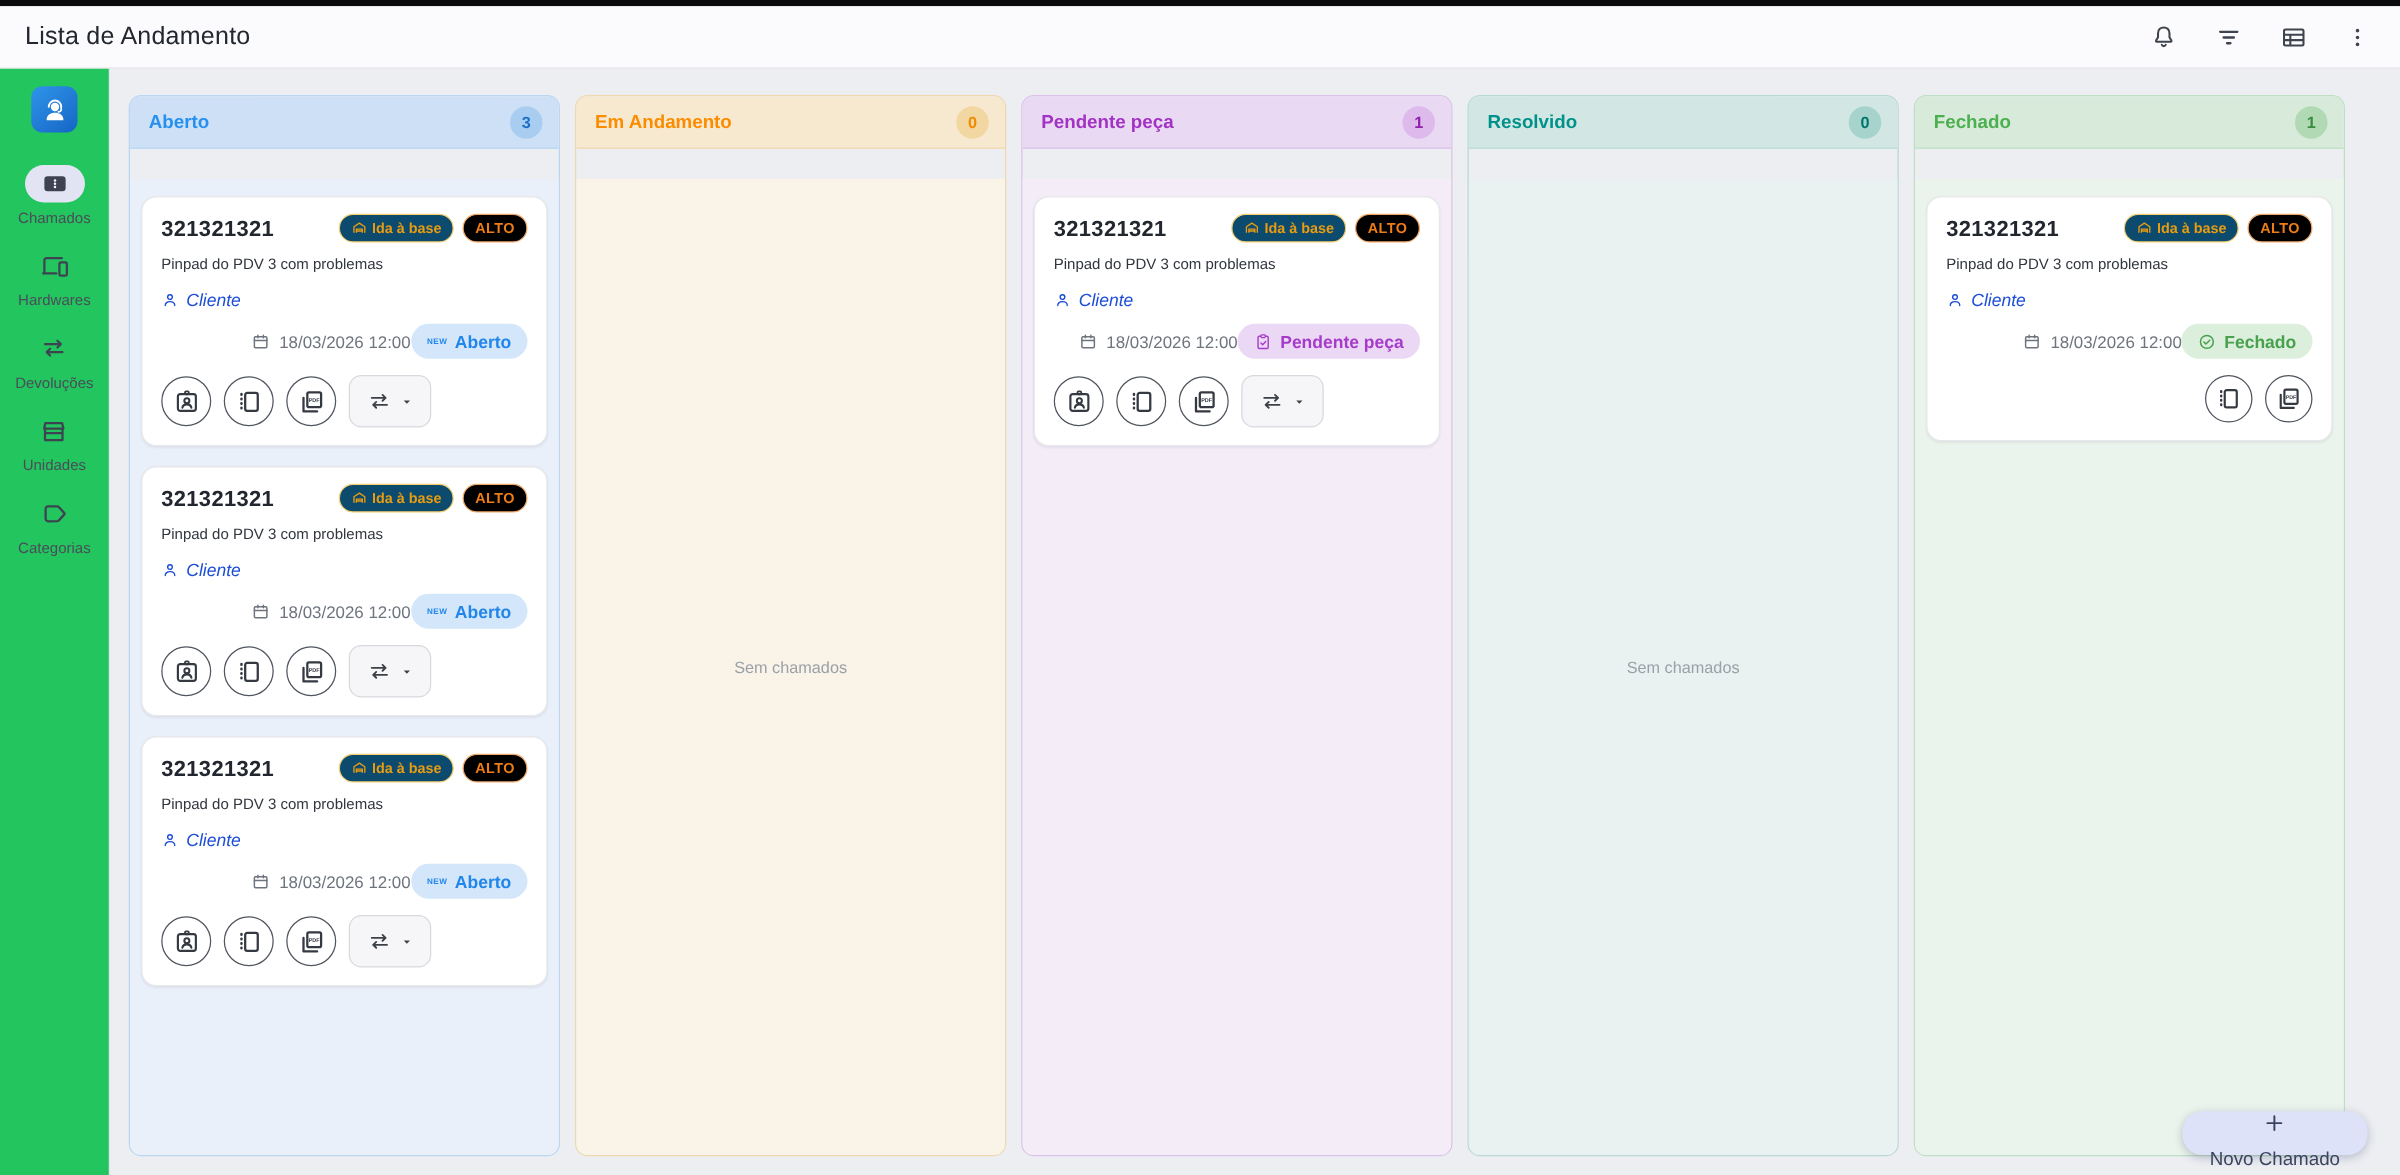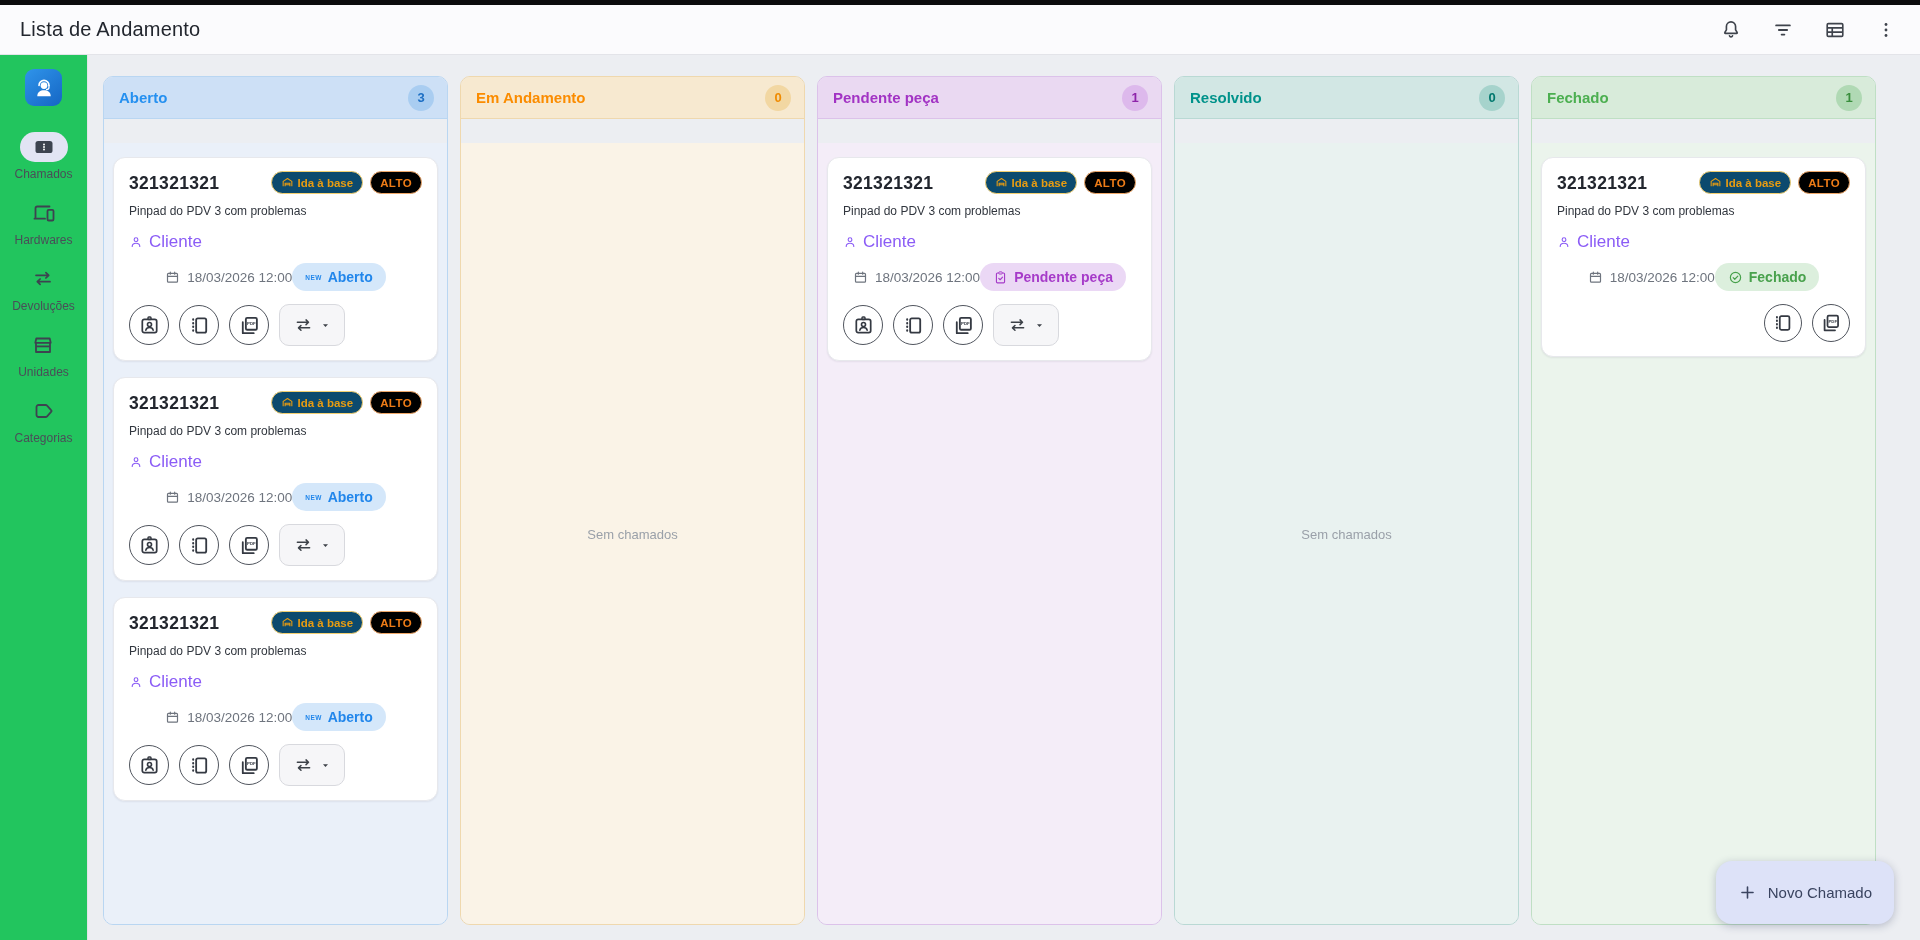--- a/index.html
+++ b/index.html
@@ -50,41 +50,41 @@
   .card { background:#fff; border:1px solid #e7e8ec; border-radius:12px; padding:13px 15px 14px;
     box-shadow:0 1px 2px rgba(25,35,60,.07); }
   .card-top { display:flex; justify-content:space-between; align-items:center; }
   .card-title { font-size:17.5px; font-weight:700; color:#22262e; letter-spacing:.3px; padding-top:2px; }
   .badges { display:flex; gap:7px; align-items:center; }
   .badge { display:inline-flex; align-items:center; gap:4px; height:23px; padding:0 9px;
     border-radius:12px; font-size:11.5px; font-weight:700; white-space:nowrap; }
   .badge-base { background:#0c4a6e; border:1px solid #f3cf70; color:#e89c12; }
   .badge-alto { background:#000000; border:1px solid #f0a869; color:#ee7c17; letter-spacing:.4px; }
   .card-desc { margin-top:10px; font-size:12px; color:#31363e; }
-  .card-client { margin-top:14px; display:flex; align-items:center; gap:6px; color:#8b5cf6; font-size:17px; }
-  .card-meta { margin-top:11px; display:flex; align-items:center; justify-content:center; }
+  .card-client { margin-top:14px; display:flex; align-items:center; gap:6px; color:#1d4ed8; font-size:14px;font-style:italic; }
+  .card-meta { margin-top:11px; display:flex; align-items:center; justify-content:flex-end; }
   .card-date { display:flex; align-items:center; gap:7px; color:#6e747e; font-size:13.5px; }
   .pill { display:inline-flex; align-items:center; gap:6px; height:28px; padding:0 13px;
     border-radius:15px; font-size:14px; font-weight:700; white-space:nowrap; }
   .pill-aberto   { background:#d4e7fa; color:#2186eb; }
   .pill-pendente { background:#ebd8f5; color:#a63bc9; }
   .pill-fechado  { background:#dcefdd; color:#48a14c; }
   .new-glyph { font-size:6.5px; font-weight:800; letter-spacing:.4px; }
   .card-actions { margin-top:13px; display:flex; align-items:center; gap:10px; }
   .card-actions.end { justify-content:flex-end; }
   .icon-btn { width:40px; height:40px; border-radius:50%; border:1.6px solid #50555e; background:#fff;
     display:flex; align-items:center; justify-content:center; color:#343942; cursor:pointer; flex:none; }
   .icon-btn.sm { width:38px; height:38px; }
   .swap-btn { height:42px; width:66px; border-radius:10px; border:1px solid #d8d9de; background:#f6f6f8;
     display:flex; align-items:center; justify-content:center; gap:5px; color:#3c4148; cursor:pointer; }
 
   
-  .fab { position:absolute; right:26px; bottom:16px; height:63px; padding:0 22px; border-radius:16px;
+  .fab { position:absolute; right:26px; bottom:16px; height:35px; padding:0 22px; border-radius:16px;
     border:none; background:#dde2f8; color:#3a4460; font-family:inherit; font-size:15px; font-weight:500;
-    display:flex; align-items:center; gap:11px; box-shadow:0 2px 8px rgba(40,50,90,.28); cursor:pointer; }
+    display:flex; align-items:center; gap:11px; box-shadow:0 2px 8px rgba(40,50,90,.28); cursor:pointer;flex-direction:column; }
 
   .ic { flex:none; }
 </style>
 </head>
 <body>
 
 <svg width="0" height="0" style="position:absolute">
   <defs>
     <symbol id="i-bell" viewBox="0 0 24 24">
         <path d="M12 3.2c-2.9 0-5 2.1-5 5v3.6l-1.7 2.8a.7.7 0 0 0 .6 1.1h12.2a.7.7 0 0 0 .6-1.1L17 11.8V8.2c0-2.9-2.1-5-5-5z" fill="none" stroke="currentColor" stroke-width="1.8" stroke-linejoin="round"></path>

